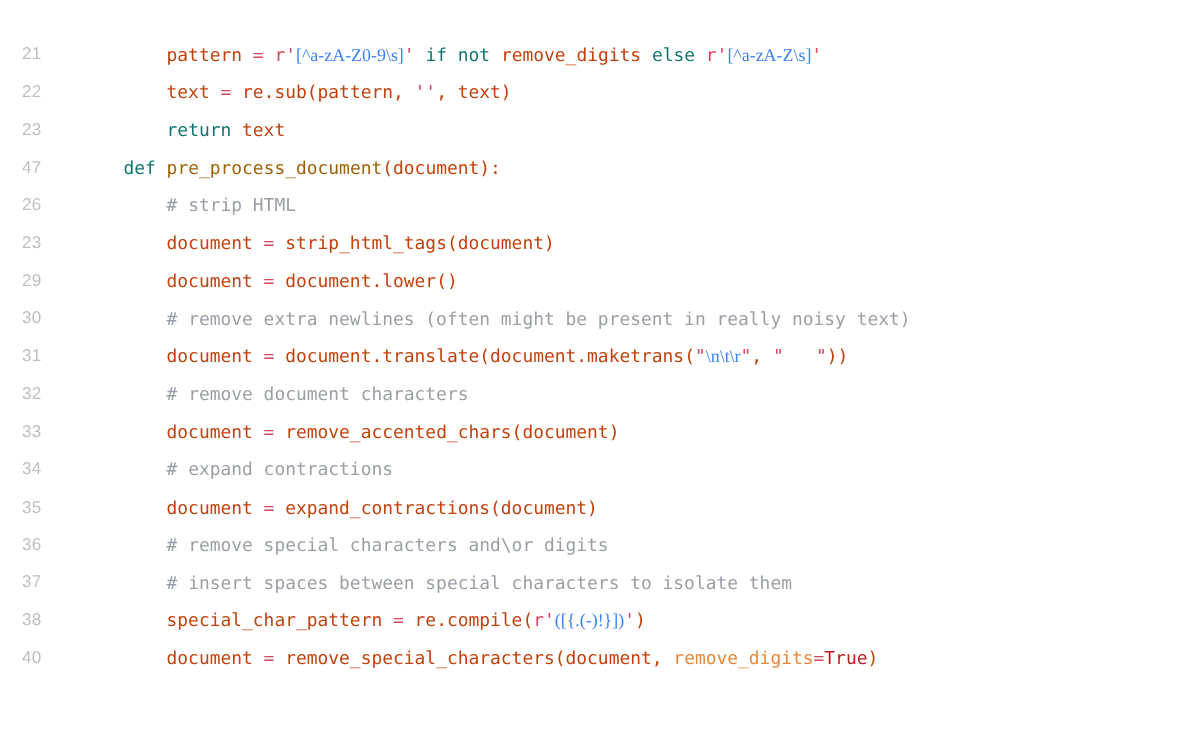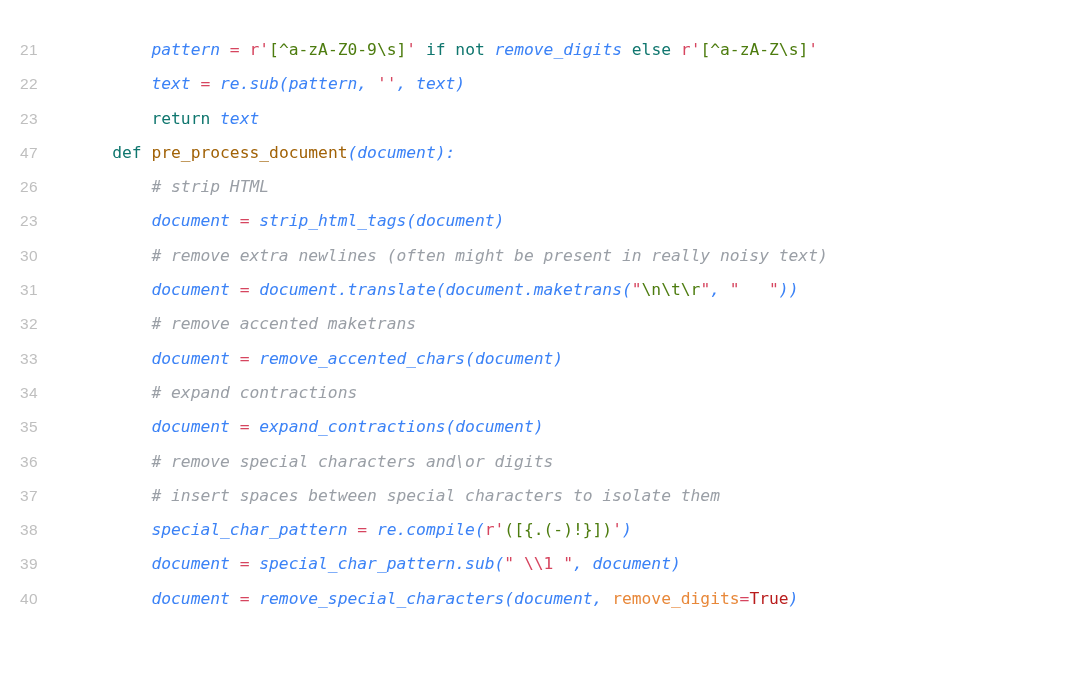--- a/index.html
+++ b/index.html
@@ -49,46 +49,46 @@
     font-family: "DejaVu Sans Mono", monospace;
     font-size: 16.3px;
     line-height: 34.3px;
     letter-spacing: 0px;
     color: #2b2b2b;
     white-space: pre;
     flex: 1;
   }
 
   
-  .tok-plain    { color: #3b82f6; font-style: italic; }
+  .tok-plain    { color: #c2410c; }
   .tok-keyword  { color: #0f766e; }
   .tok-operator { color: #d6455f; }
-  .tok-comment  { color: #9a9fa6; font-style: italic; }
+  .tok-comment  { color: #9a9fa6; }
   .tok-string   { color: #d6455f; }
-  .tok-regex    { color: #4d7c0f; }
+  .tok-regex    { color: #3b82f6; font-family: Liberation Serif, serif; }
   .tok-funcdef  { color: #a16207; }
   .tok-kwarg    { color: #e8883a; }
   .tok-builtin  { color: #b91c1c; }
 </style>
 </head>
 <body>
 
 <div id="code-viewer">
   <div id="code-lines">
       <div class="code-line"><div class="gutter">21</div><div class="code-content"><span class="tok-plain">        pattern </span><span class="tok-operator">=</span><span class="tok-plain"> </span><span class="tok-string">r'</span><span class="tok-regex">[^a-zA-Z0-9\s]</span><span class="tok-string">'</span><span class="tok-plain"> </span><span class="tok-keyword">if not</span><span class="tok-plain"> remove_digits </span><span class="tok-keyword">else</span><span class="tok-plain"> </span><span class="tok-string">r'</span><span class="tok-regex">[^a-zA-Z\s]</span><span class="tok-string">'</span></div></div>
       <div class="code-line"><div class="gutter">22</div><div class="code-content"><span class="tok-plain">        text </span><span class="tok-operator">=</span><span class="tok-plain"> re.sub(pattern, </span><span class="tok-string">''</span><span class="tok-plain">, text)</span></div></div>
       <div class="code-line"><div class="gutter">23</div><div class="code-content"><span class="tok-plain">        </span><span class="tok-keyword">return</span><span class="tok-plain"> text</span></div></div>
       <div class="code-line"><div class="gutter">47</div><div class="code-content"><span class="tok-plain">    </span><span class="tok-keyword">def</span><span class="tok-plain"> </span><span class="tok-funcdef">pre_process_document</span><span class="tok-plain">(document):</span></div></div>
       <div class="code-line"><div class="gutter">26</div><div class="code-content"><span class="tok-plain">        </span><span class="tok-comment"># strip HTML</span></div></div>
       <div class="code-line"><div class="gutter">23</div><div class="code-content"><span class="tok-plain">        document </span><span class="tok-operator">=</span><span class="tok-plain"> strip_html_tags(document)</span></div></div>
+      <div class="code-line"><div class="gutter">29</div><div class="code-content"><span class="tok-plain">        document </span><span class="tok-operator">=</span><span class="tok-plain"> document.lower()</span></div></div>
       <div class="code-line"><div class="gutter">30</div><div class="code-content"><span class="tok-plain">        </span><span class="tok-comment"># remove extra newlines (often might be present in really noisy text)</span></div></div>
       <div class="code-line"><div class="gutter">31</div><div class="code-content"><span class="tok-plain">        document </span><span class="tok-operator">=</span><span class="tok-plain"> document.translate(document.maketrans(</span><span class="tok-string">"</span><span class="tok-regex">\n\t\r</span><span class="tok-string">"</span><span class="tok-plain">, </span><span class="tok-string">"   "</span><span class="tok-plain">))</span></div></div>
-      <div class="code-line"><div class="gutter">32</div><div class="code-content"><span class="tok-plain">        </span><span class="tok-comment"># remove accented maketrans</span></div></div>
+      <div class="code-line"><div class="gutter">32</div><div class="code-content"><span class="tok-plain">        </span><span class="tok-comment"># remove document characters</span></div></div>
       <div class="code-line"><div class="gutter">33</div><div class="code-content"><span class="tok-plain">        document </span><span class="tok-operator">=</span><span class="tok-plain"> remove_accented_chars(document)</span></div></div>
       <div class="code-line"><div class="gutter">34</div><div class="code-content"><span class="tok-plain">        </span><span class="tok-comment"># expand contractions</span></div></div>
       <div class="code-line"><div class="gutter">35</div><div class="code-content"><span class="tok-plain">        document </span><span class="tok-operator">=</span><span class="tok-plain"> expand_contractions(document)</span></div></div>
       <div class="code-line"><div class="gutter">36</div><div class="code-content"><span class="tok-plain">        </span><span class="tok-comment"># remove special characters and\or digits</span></div></div>
       <div class="code-line"><div class="gutter">37</div><div class="code-content"><span class="tok-plain">        </span><span class="tok-comment"># insert spaces between special characters to isolate them</span></div></div>
       <div class="code-line"><div class="gutter">38</div><div class="code-content"><span class="tok-plain">        special_char_pattern </span><span class="tok-operator">=</span><span class="tok-plain"> re.compile(</span><span class="tok-string">r'</span><span class="tok-regex">([{.(-)!}])</span><span class="tok-string">'</span><span class="tok-plain">)</span></div></div>
-      <div class="code-line"><div class="gutter">39</div><div class="code-content"><span class="tok-plain">        document </span><span class="tok-operator">=</span><span class="tok-plain"> special_char_pattern.sub(</span><span class="tok-string">" \\1 "</span><span class="tok-plain">, document)</span></div></div>
       <div class="code-line"><div class="gutter">40</div><div class="code-content"><span class="tok-plain">        document </span><span class="tok-operator">=</span><span class="tok-plain"> remove_special_characters(document, </span><span class="tok-kwarg">remove_digits</span><span class="tok-operator">=</span><span class="tok-builtin">True</span><span class="tok-plain">)</span></div></div>
     </div>
 </div>
 
 </body></html>

